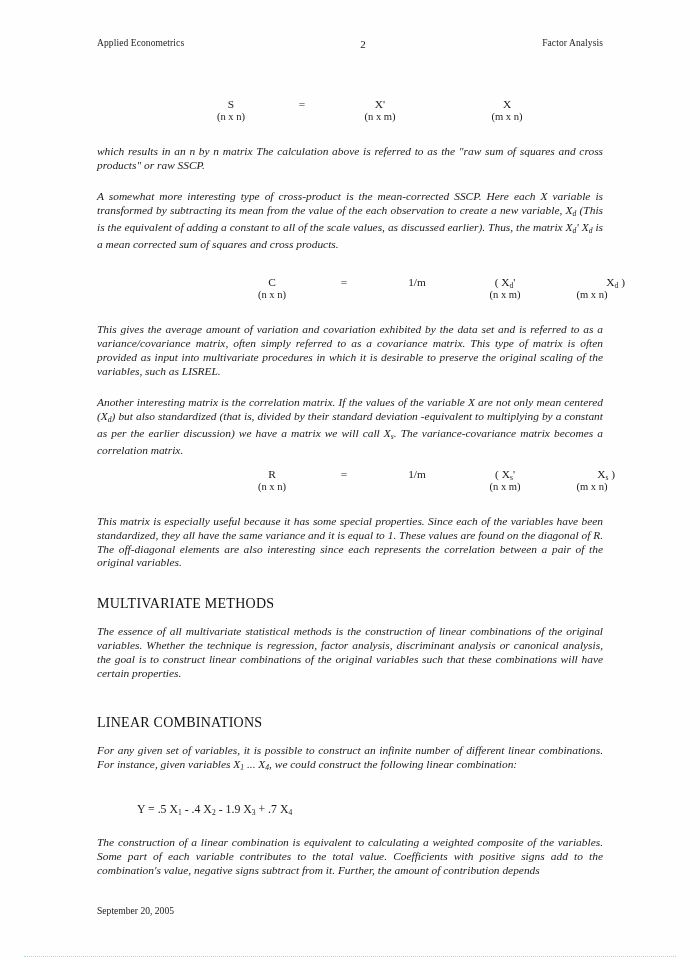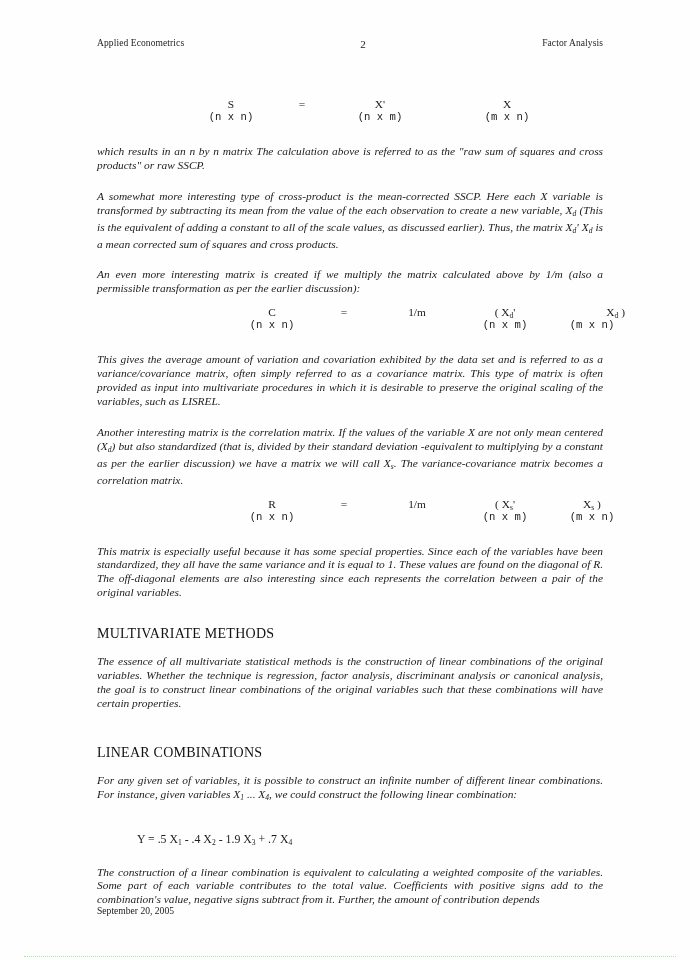--- a/index.html
+++ b/index.html
@@ -73,21 +73,21 @@
     height: 30px;
     margin: 8px 0 10px 0;
     font-size: 11.4px;
   }
   .eqn .cell {
     position: absolute;
     text-align: center;
     white-space: nowrap;
   }
   .eqn .top { top: 0px; }
-  .eqn .bot { top: 13px; font-size: 10.6px; font-family: Liberation Mono, monospace; }
+  .eqn .bot { top: 13px; font-size: 10.6px; }
 
   
   .eqn-inline {
     font-size: 11.8px;
     margin: 10px 0 12px 40px;
     white-space: nowrap;
   }
 
   
   .footer {
@@ -141,21 +141,20 @@
     <div class="spacer-sm"></div>
 
     <p class="para">which results in an n by n matrix   The calculation above is referred to as the "raw sum of squares and cross products" or raw SSCP.</p>
 
     <div class="spacer-sm"></div>
 
     <p class="para"><span>A somewhat more interesting type of cross-product is the mean-corrected SSCP.  Here each X variable is transformed by subtracting its mean from the value of the each observation to create a new variable, X</span><sub>d</sub><span>  (This is the equivalent of adding a constant to all of the scale values, as discussed earlier).  Thus, the matrix X</span><sub>d</sub><span>' X</span><sub>d</sub><span> is a mean corrected sum of squares and cross products.</span></p>
 
     <div class="spacer-sm"></div>
 
-    <p class="para">An even more interesting matrix is created if we multiply the matrix calculated above by 1/m (also a permissible transformation as per the earlier discussion):</p>
 
     <div class="eqn">
       <span class="cell top" style="left:145px;width:60px;">C</span>
       <span class="cell bot" style="left:145px;width:60px;">(n x n)</span>
       <span class="cell top" style="left:232px;width:30px;">=</span>
       <span class="cell top" style="left:298px;width:44px;">1/m</span>
       <span class="cell top" style="left:375px;width:66px;"><span>( X</span><sub>d</sub><span>'</span></span>
       <span class="cell bot" style="left:375px;width:66px;">(n x m)</span>
       <span class="cell top" style="left:462px;width:66px;text-align:right;"><span>X</span><sub>d</sub><span> )</span></span>
       <span class="cell bot" style="left:462px;width:66px;">(m x n)</span>
@@ -169,21 +168,21 @@
 
     <p class="para"><span>Another interesting matrix is the correlation matrix.  If the values of the variable X are not only mean centered (X</span><sub>d</sub><span>) but also standardized (that is, divided by their standard deviation -equivalent to multiplying by a constant as per the earlier discussion) we have a matrix we will call X</span><sub>s</sub><span>.  The variance-covariance matrix becomes a correlation matrix.</span></p>
 
     <div class="eqn">
       <span class="cell top" style="left:145px;width:60px;">R</span>
       <span class="cell bot" style="left:145px;width:60px;">(n x n)</span>
       <span class="cell top" style="left:232px;width:30px;">=</span>
       <span class="cell top" style="left:298px;width:44px;">1/m</span>
       <span class="cell top" style="left:375px;width:66px;"><span>( X</span><sub>s</sub><span>'</span></span>
       <span class="cell bot" style="left:375px;width:66px;">(n x m)</span>
-      <span class="cell top" style="left:462px;width:66px;"><span>X</span><sub>s</sub><span> )</span></span>
+      <span class="cell top" style="left:452px;width:66px;text-align:right;"><span>X</span><sub>s</sub><span> )</span></span>
       <span class="cell bot" style="left:462px;width:66px;">(m x n)</span>
     </div>
 
     <div class="spacer-sm"></div>
 
     <p class="para">This matrix is especially useful because it has some special properties.  Since each of the variables have been standardized, they all have the same variance and it is equal to 1.  These values are found on the diagonal of R.   The off-diagonal elements are also interesting since each represents the correlation between a pair of the original variables.</p>
 
     <div class="spacer-md"></div>
 
     <h2 class="sec-head">MULTIVARIATE METHODS</h2>

